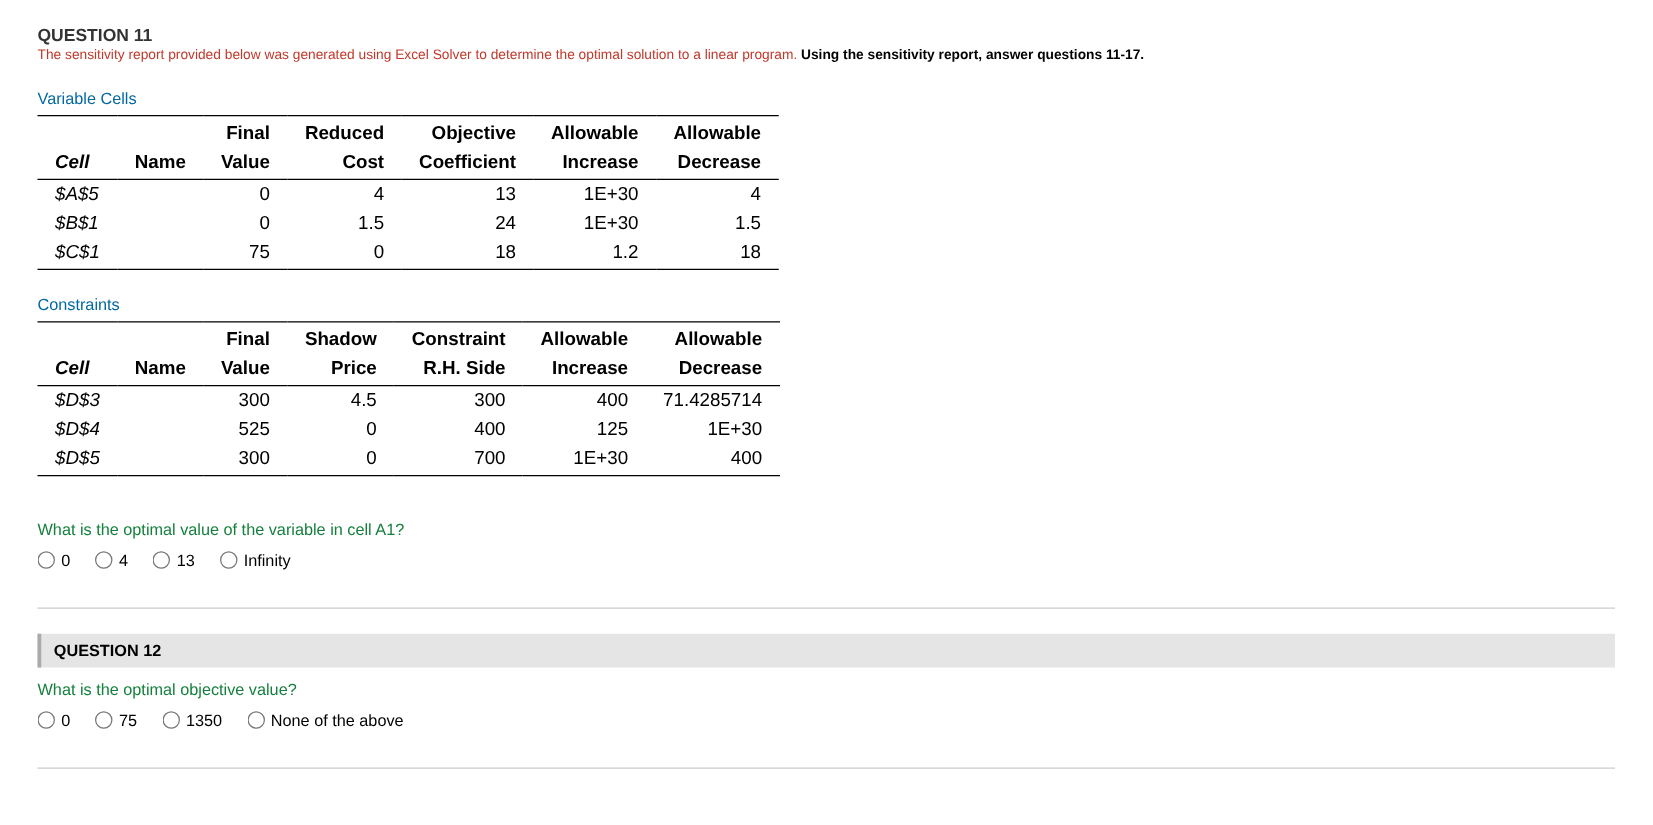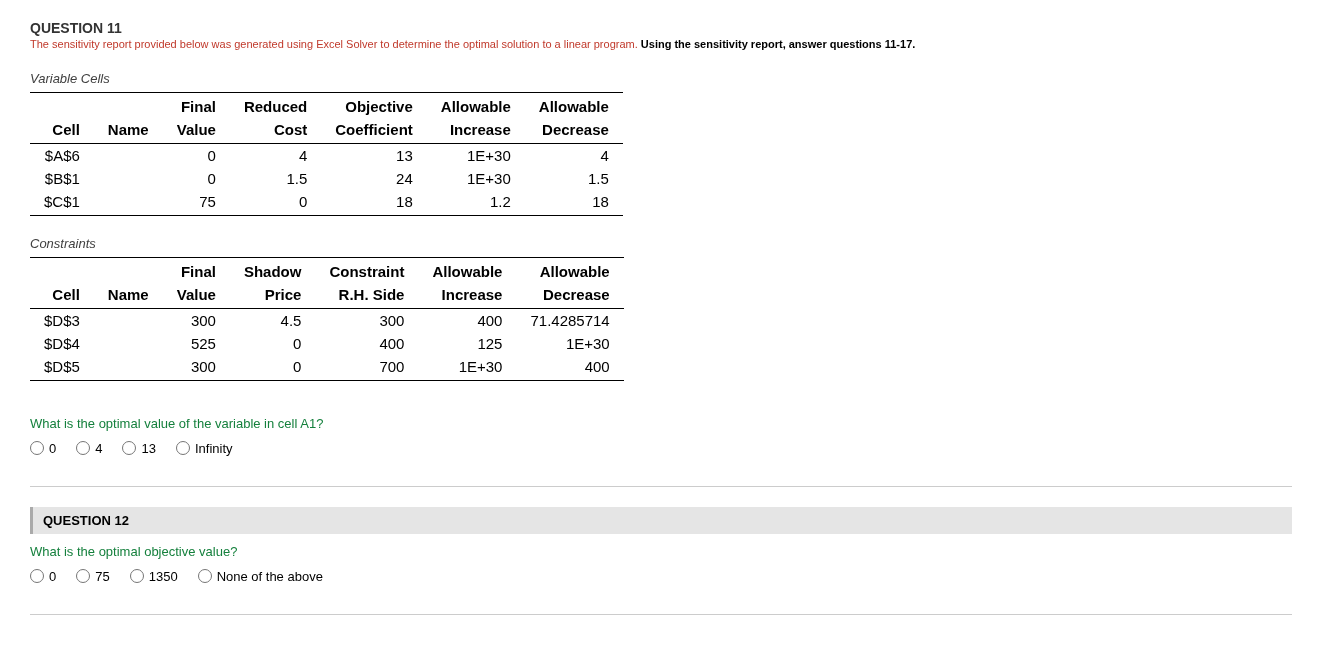--- a/index.html
+++ b/index.html
@@ -21,34 +21,34 @@
       margin-bottom: 18px;
       line-height: 1.5;
     }
     .intro-text strong {
       color: #000;
     }
     .section-title {
       font-size: 13px;
       font-weight: normal;
       margin-bottom: 6px;
-      color: #404040;
-      font-style: italic;
+      color: #0369a1;
     }
     table {
       border-collapse: collapse;
       margin-bottom: 20px;
       font-size: 15px;
     }
     table th, table td {
       padding: 3px 14px;
       text-align: right;
     }
     table th:first-child, table td:first-child {
-      text-align: right;
+      text-align: left;
+      font-style: italic;
     }
     table th:nth-child(2), table td:nth-child(2) {
       text-align: left;
     }
     table thead tr:first-child th {
       border-top: 1.5px solid #000;
       font-weight: bold;
       padding-top: 5px;
     }
     table thead tr:last-child th {
@@ -128,21 +128,21 @@
           <th>Name</th>
           <th>Value</th>
           <th>Cost</th>
           <th>Coefficient</th>
           <th>Increase</th>
           <th>Decrease</th>
         </tr>
       </thead>
       <tbody>
         <tr>
-          <td>$A$6</td>
+          <td>$A$5</td>
           <td></td>
           <td>0</td>
           <td>4</td>
           <td>13</td>
           <td>1E+30</td>
           <td>4</td>
         </tr>
         <tr>
           <td>$B$1</td>
           <td></td>

